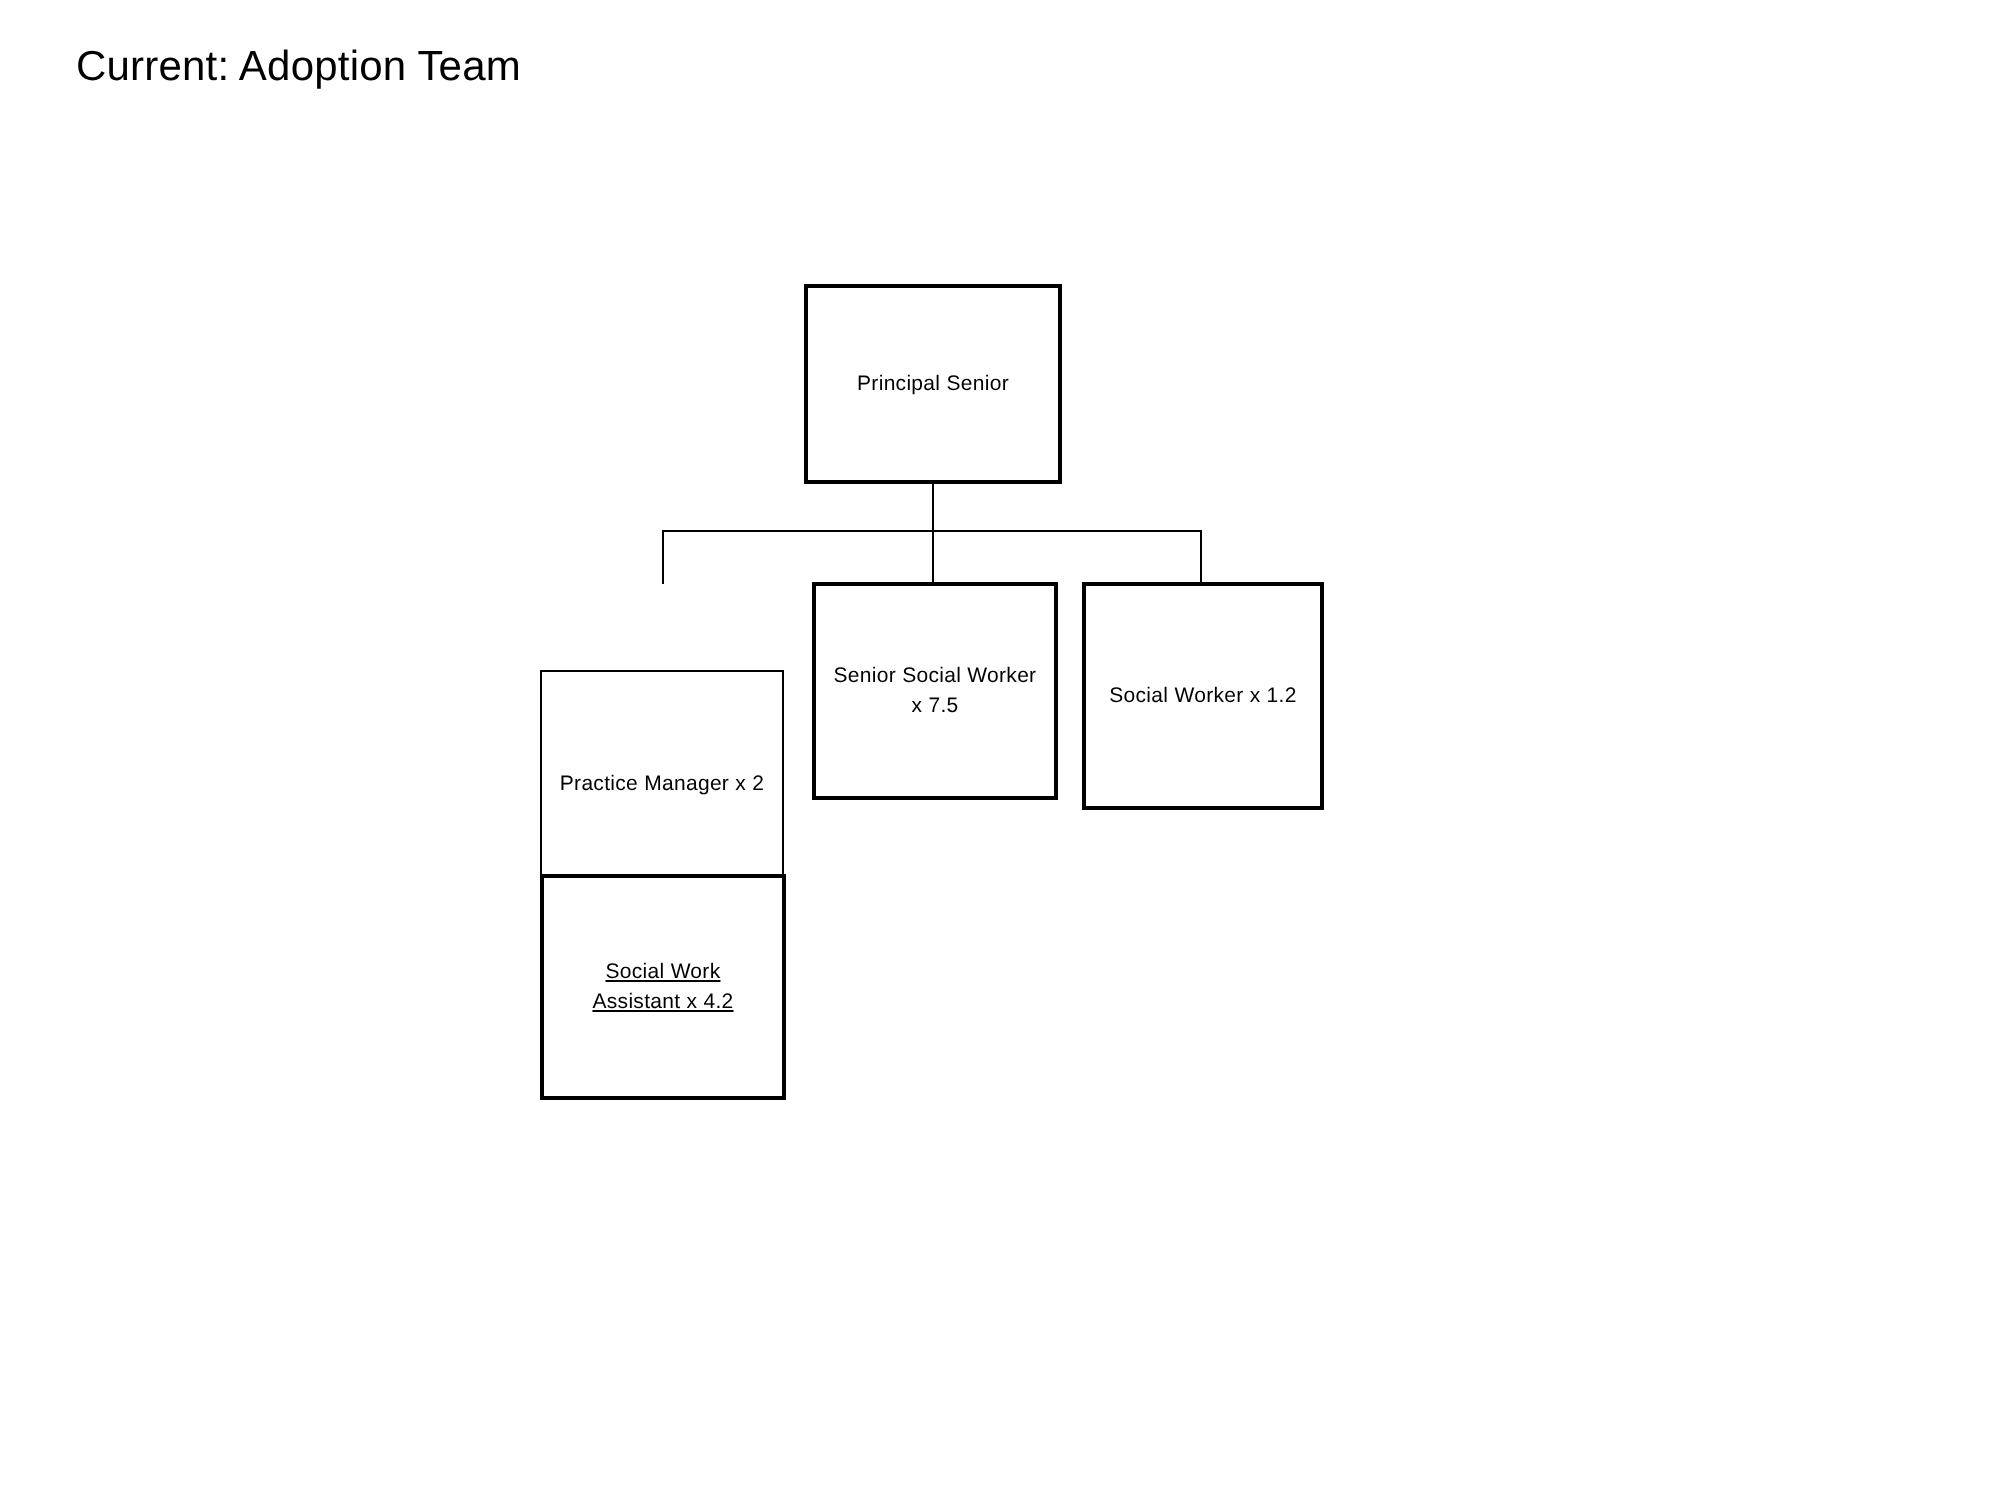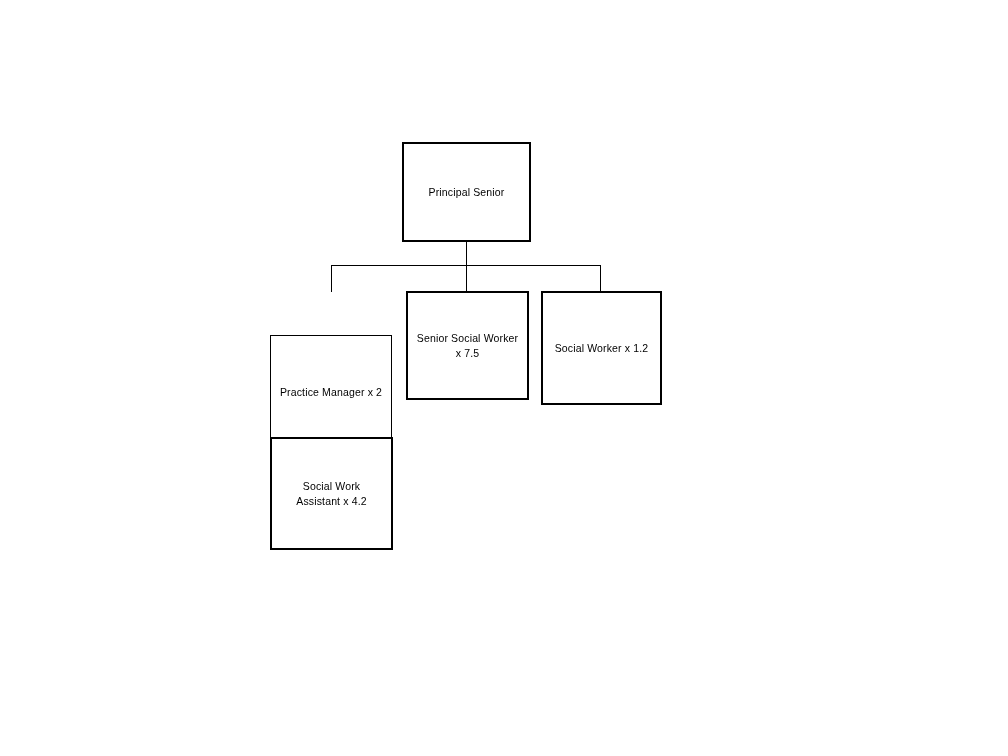--- a/index.html
+++ b/index.html
@@ -86,20 +86,21 @@
     left: 541px;
     top: 291px;
     width: 121px;
     height: 114px;
   }
   #box-social-work-assistant {
     left: 270px;
     top: 437px;
     width: 123px;
     height: 113px;
+    text-decoration: underline;
   }
 
   
   .conn {
     position: absolute;
     background: #000000;
     z-index: 1;
   }
   .conn-v { width: 1px; }
   .conn-h { height: 1px; }
@@ -139,20 +140,21 @@
     left: 331px;
     top: 404px;
     height: 34px;
   }
 </style>
 </head>
 <body>
 
 <div id="slide-canvas">
 
+  <div id="slide-title">Current: Adoption Team</div>
 
   <div class="conn conn-v" id="conn-principal-stem"></div>
   <div class="conn conn-h" id="conn-distribution-bar"></div>
   <div class="conn conn-v" id="conn-drop-practice-manager"></div>
   <div class="conn conn-v" id="conn-drop-senior-social-worker"></div>
   <div class="conn conn-v" id="conn-drop-social-worker"></div>
   <div class="conn conn-v" id="conn-drop-social-work-assistant"></div>
 
   <div class="org-box" id="box-principal-manager">
     <span class="org-box-label">Principal Senior</span>

